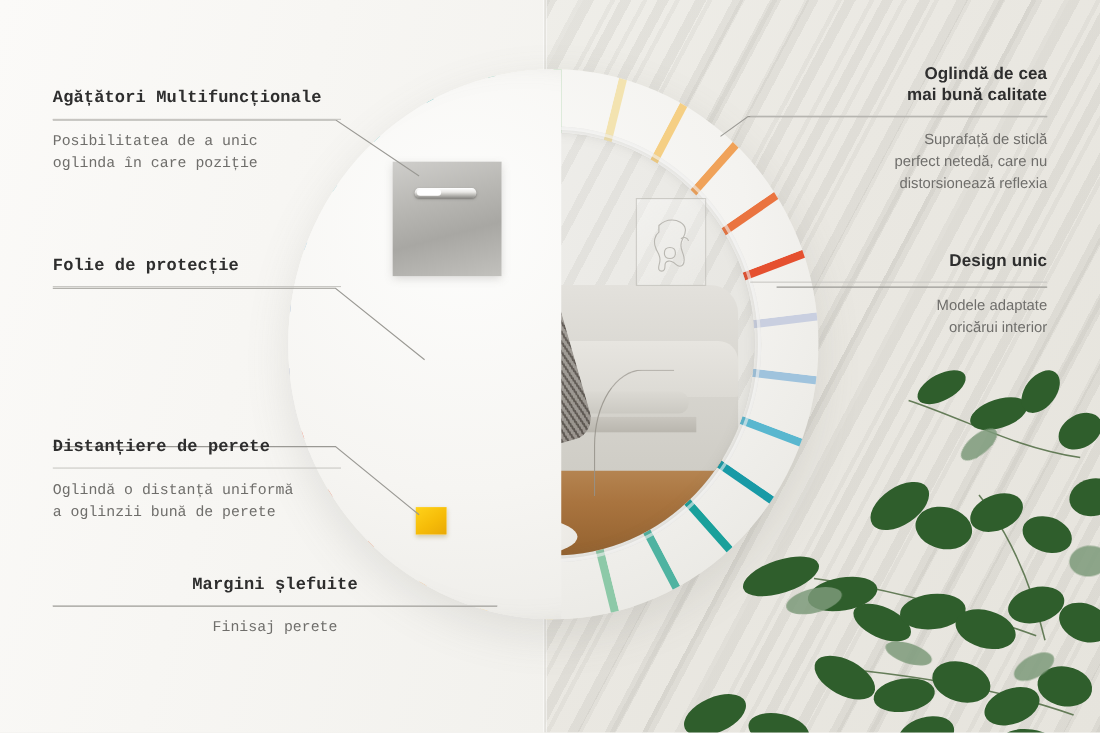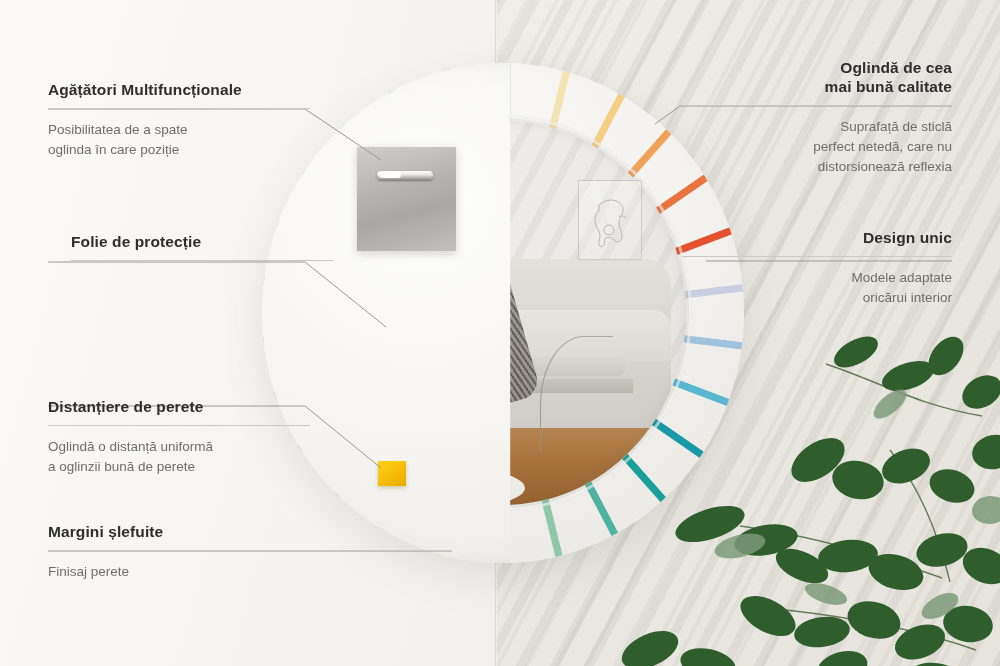--- a/index.html
+++ b/index.html
@@ -147,21 +147,21 @@
   }
 
   
   .callout { position:absolute; }
   .callout h3 {
     font-size:15.5px; font-weight:bold; color:#2e2e2e; letter-spacing:.1px;
     line-height:19px; white-space:nowrap;
   }
   .callout .rule { height:1px; background:#c9c8c4; margin:9px 0 11px; }
   .callout p { font-size:13.5px; color:#6f6e6b; line-height:20px; }
-  .left-co { text-align:left; }
+  .left-co { text-align:left;font-family:Liberation Mono, monospace; }
   .right-co { text-align:right; }
 
   
   .leaders { position:absolute; inset:0; pointer-events:none; }
 
   
   .plant { position:absolute; right:-10px; bottom:-14px; width:420px; height:360px; }
 </style>
 </head>
 <body>
@@ -303,40 +303,40 @@
       <path d="M48 551 H452"></path>
       <path d="M952 106 H680 L655 124"></path>
       <path d="M952 261 H706"></path>
     </g>
   </svg>
 
   <div class="callout left-co" style="left:48px; top:80px; width:262px;">
     <h3>Agățători Multifuncționale</h3>
     <div class="rule"></div>
     <p>
-      <span>Posibilitatea de a spate</span><br>
+      <span>Posibilitatea de a unic</span><br>
       <span>oglinda în care poziție</span>
     </p>
   </div>
 
-  <div class="callout left-co" style="left:48px; top:232px; width:262px;margin-left:23px;">
+  <div class="callout left-co" style="left:48px; top:232px; width:262px;">
     <h3>Folie de protecție</h3>
     <div class="rule"></div>
   </div>
 
   <div class="callout left-co" style="left:48px; top:377px; width:262px;margin-top:20px;">
     <h3>Distanțiere de perete</h3>
     <div class="rule"></div>
     <p>
       <span>Oglindă o distanță uniformă</span><br>
       <span>a oglinzii bună de perete</span>
     </p>
   </div>
 
-  <div class="callout left-co" style="left:48px; top:522px; width:404px;">
+  <div class="callout left-co" style="left:48px; top:522px; width:404px;text-align:center;">
     <h3>Margini șlefuite</h3>
     <div class="rule"></div>
     <p>
       <span>Finisaj perete</span>
     </p>
   </div>
 
   <div class="callout right-co" style="right:48px; top:228px; width:270px;">
     <h3>Design unic</h3>
     <div class="rule"></div>

